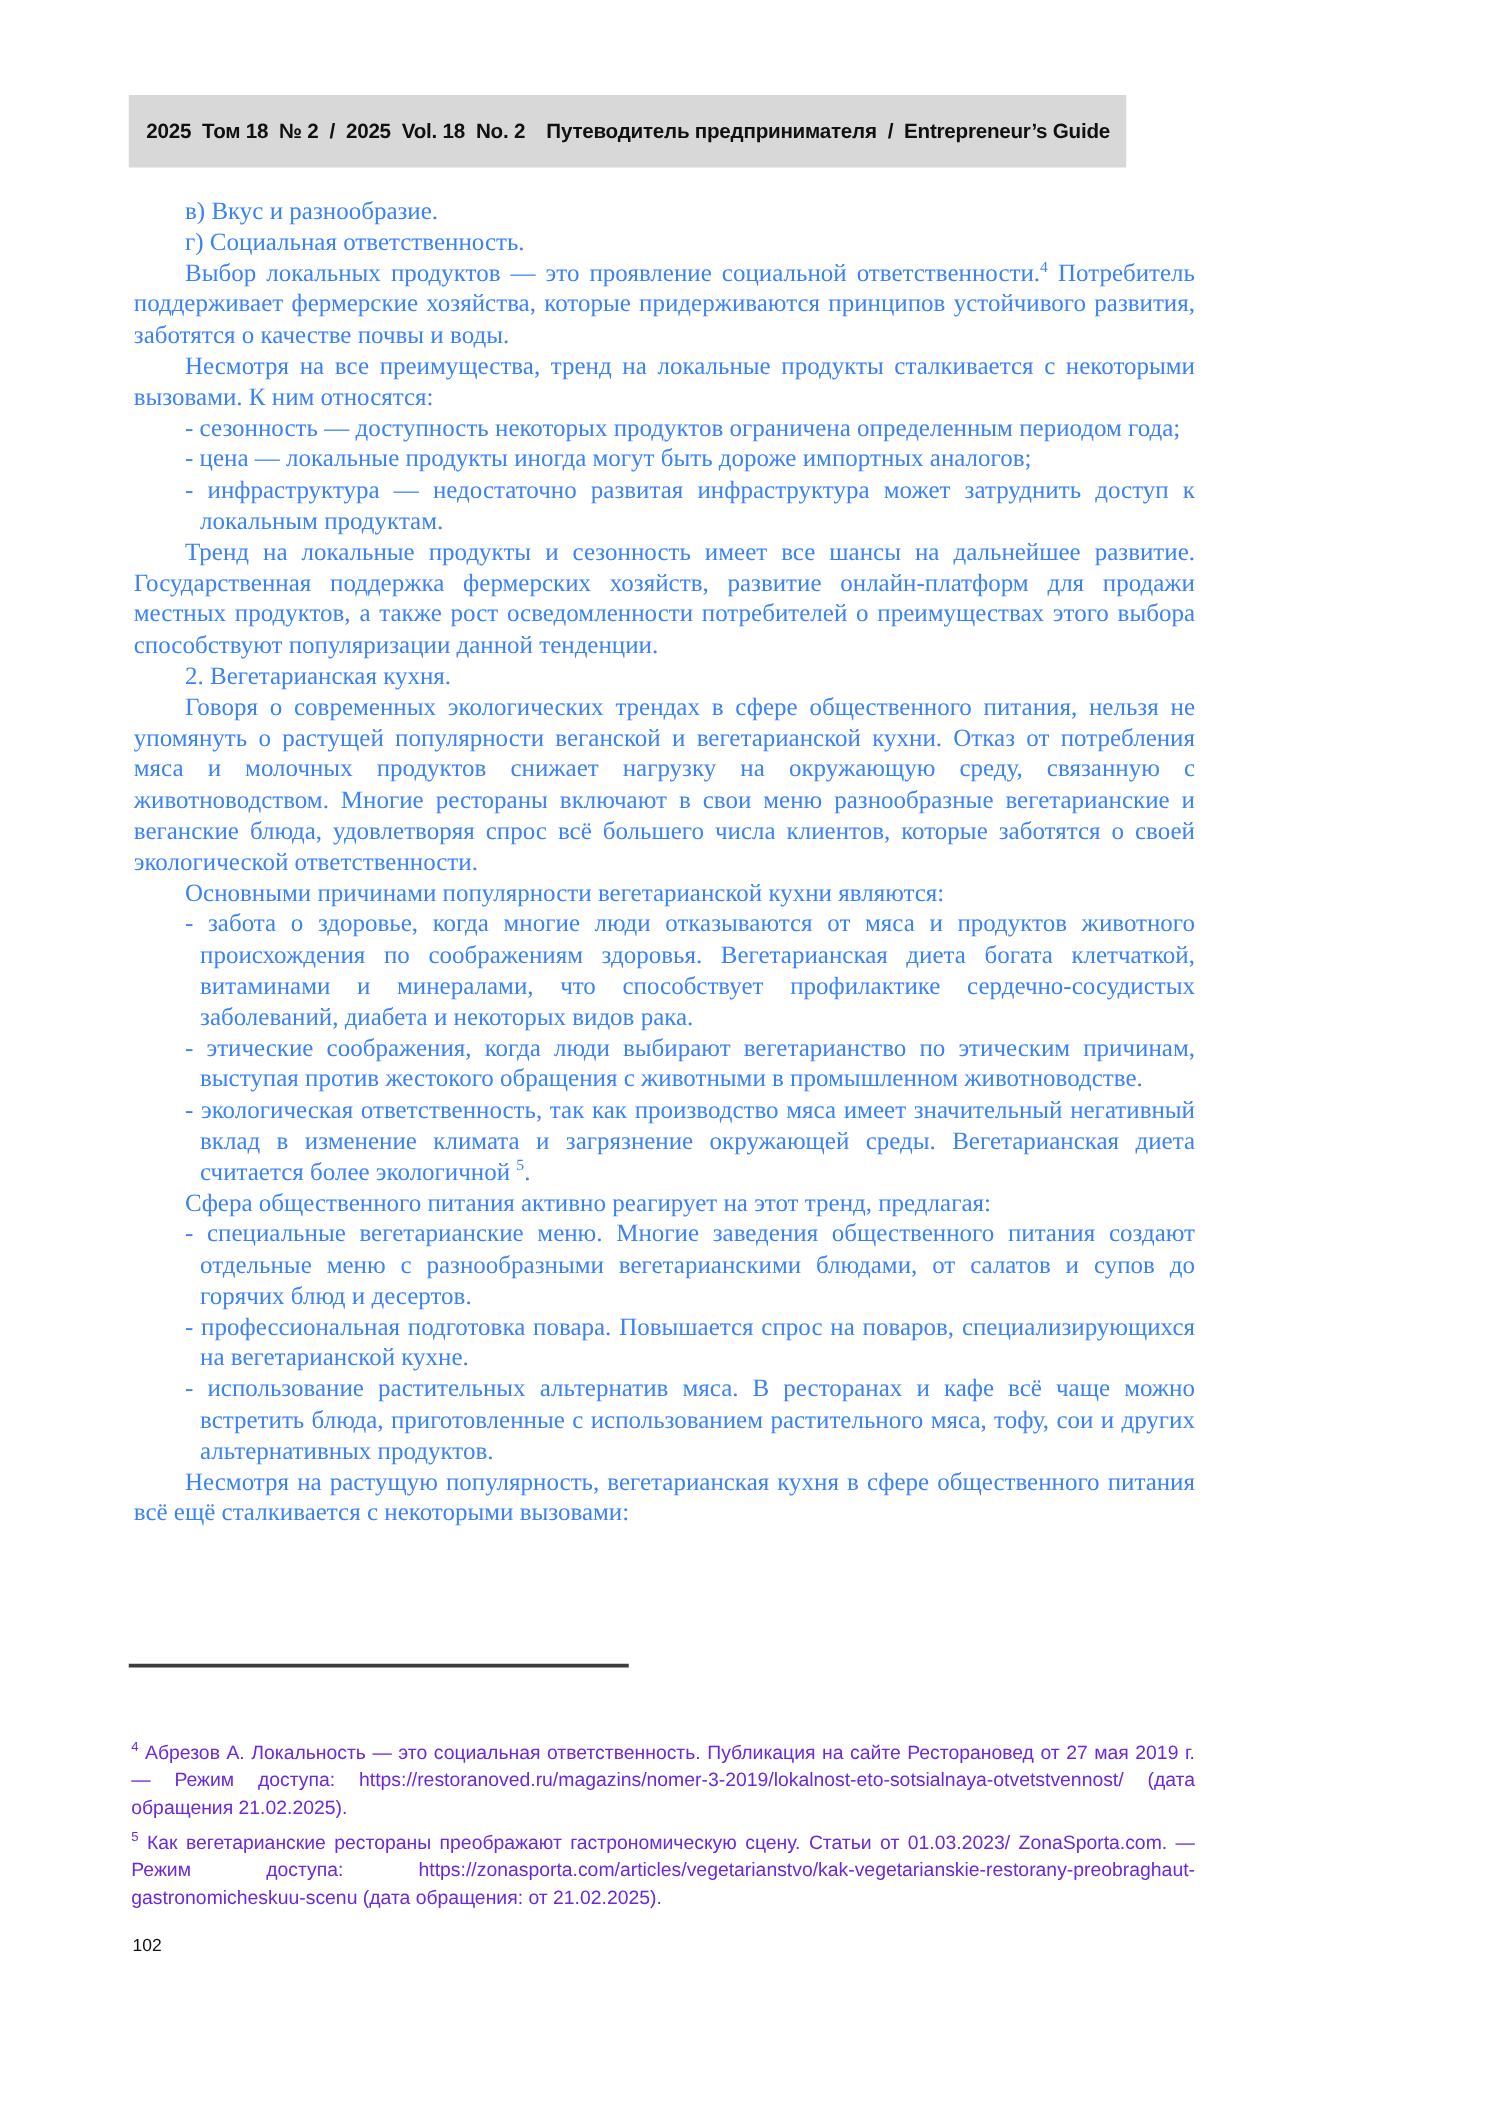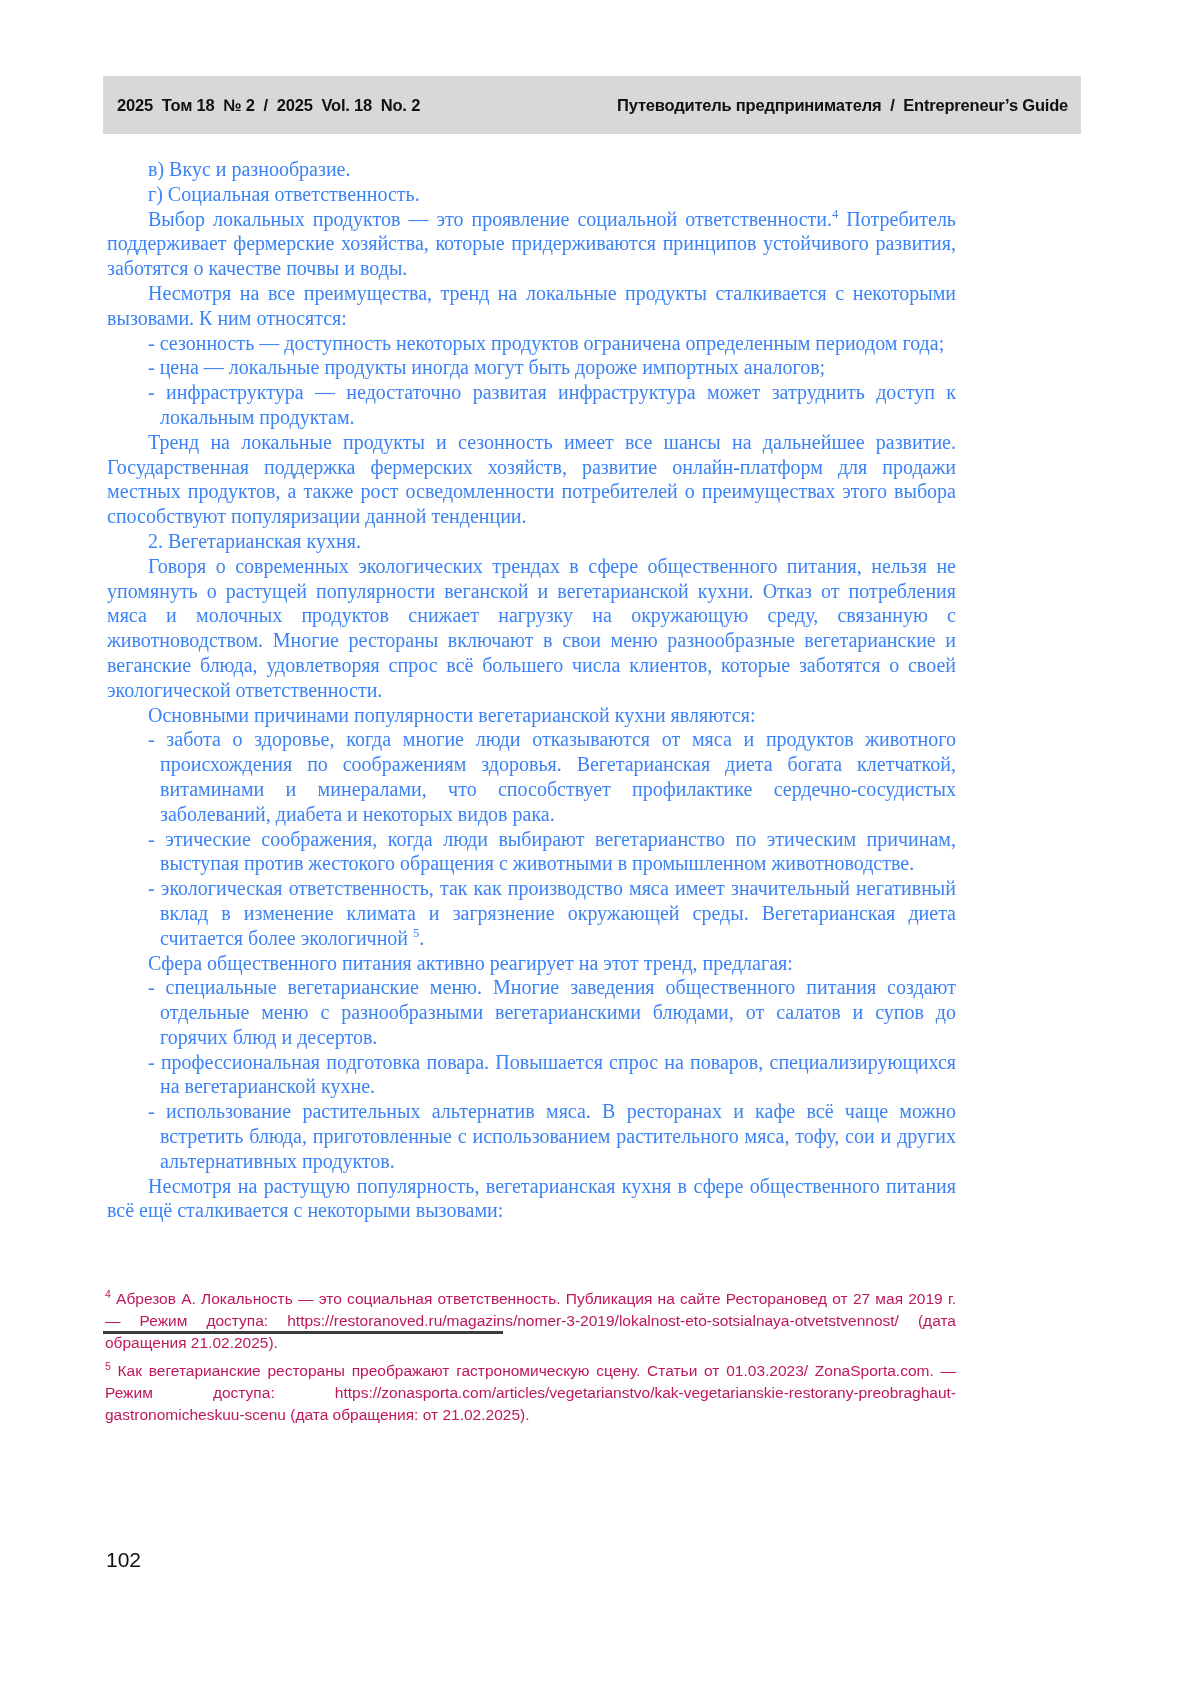--- a/index.html
+++ b/index.html
@@ -7,21 +7,21 @@
     position: relative;
     width: 1200px;
     height: 1697px;
     background: #ffffff;
     overflow: hidden;
   }
   .page-header {
     position: absolute;
     left: 103px;
     top: 76px;
-    width: 978px;
+    width: 798px;
     height: 58px;
     background: #d8d8d8;
     display: flex;
     justify-content: space-between;
     align-items: center;
     box-sizing: border-box;
     padding: 0 13px 0 14px;
     font-family: "Liberation Sans", sans-serif;
     font-weight: bold;
     font-size: 16.5px;
@@ -52,41 +52,41 @@
     position: absolute;
     left: 103px;
     top: 1331px;
     width: 400px;
     height: 3px;
     background: #3d3d3d;
   }
   .footnotes {
     position: absolute;
     left: 105px;
-    top: 1288px;
+    top: 1392px;
     width: 851px;
     font-family: "Liberation Sans", sans-serif;
     font-size: 15.5px;
     line-height: 21.8px;
     text-align: justify;
-    color: #be185d;
+    color: #6d28d9;
     overflow-wrap: break-word;
   }
   .footnotes p.footnote { margin: 0 0 7px 0; }
   .footnotes sup {
     font-size: 10.5px;
     line-height: 0;
     vertical-align: super;
   }
   .page-number {
     position: absolute;
     left: 106px;
     top: 1548px;
     font-family: "Liberation Sans", sans-serif;
-    font-size: 21px;
+    font-size: 14px;
     color: #101010;
   }
 </style>
 </head>
 <body>
 
 <div class="page">
 
   <header class="page-header">
     <span>2025  Том 18  № 2  /  2025  Vol. 18  No. 2</span>

